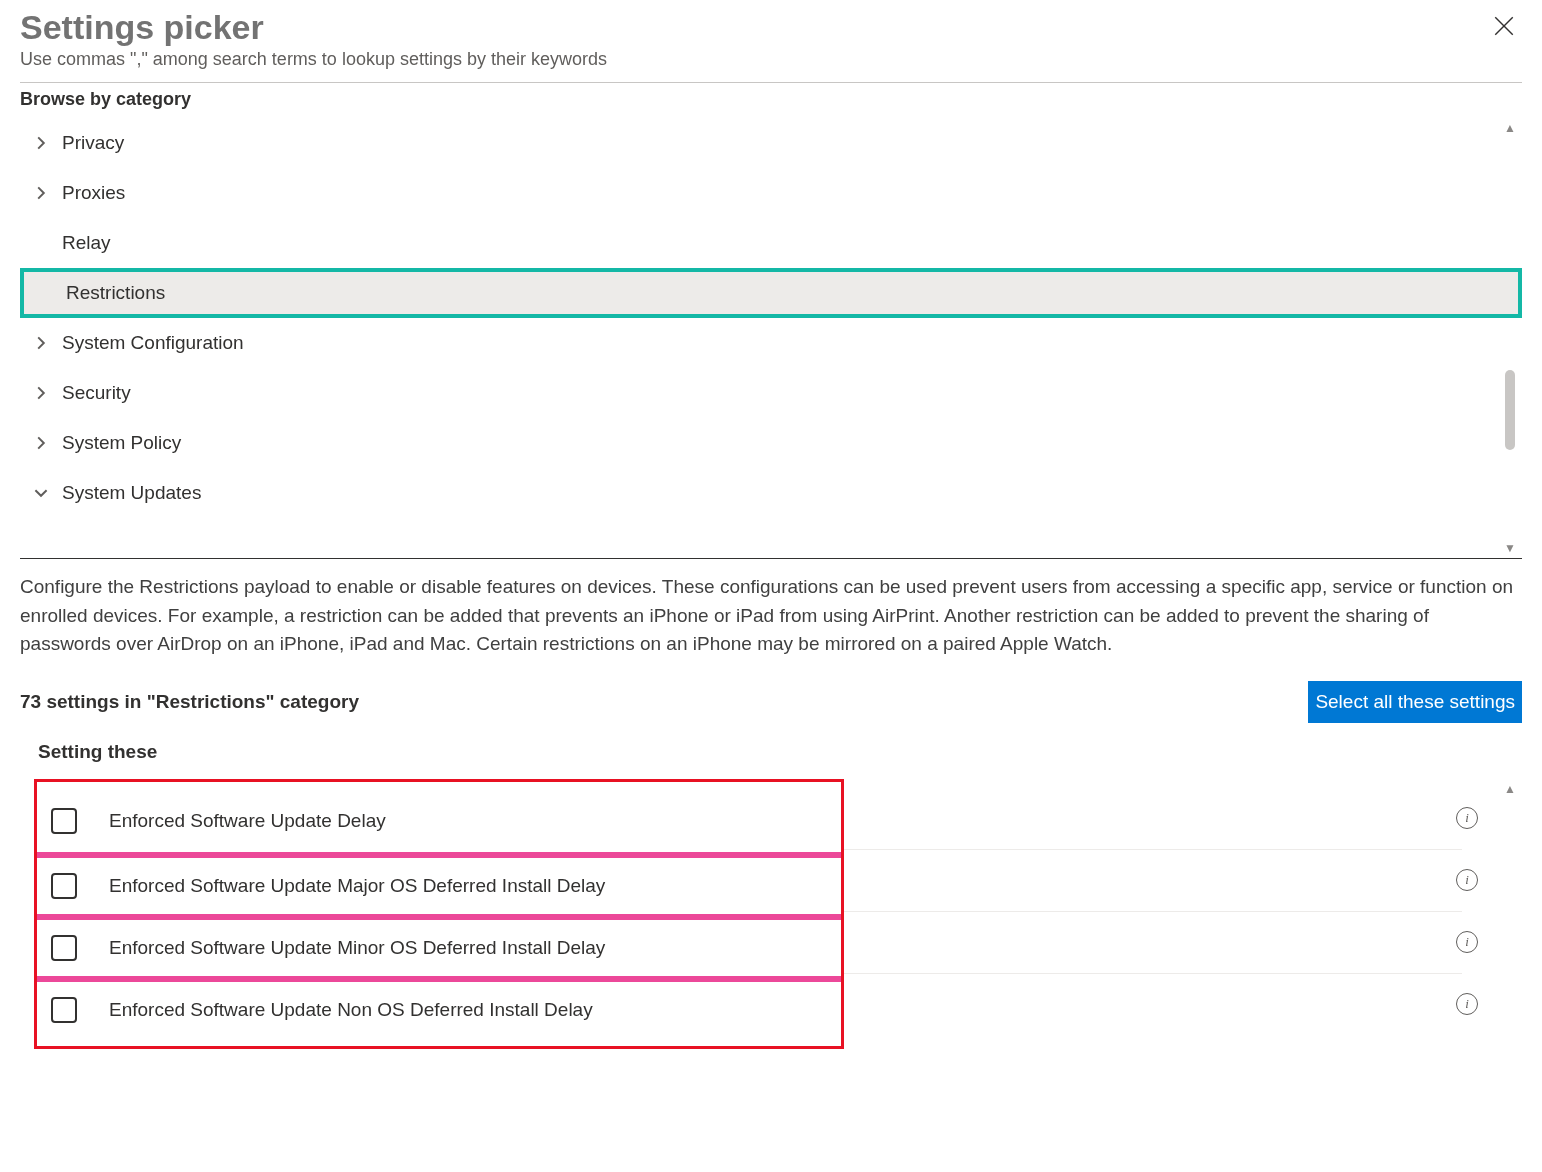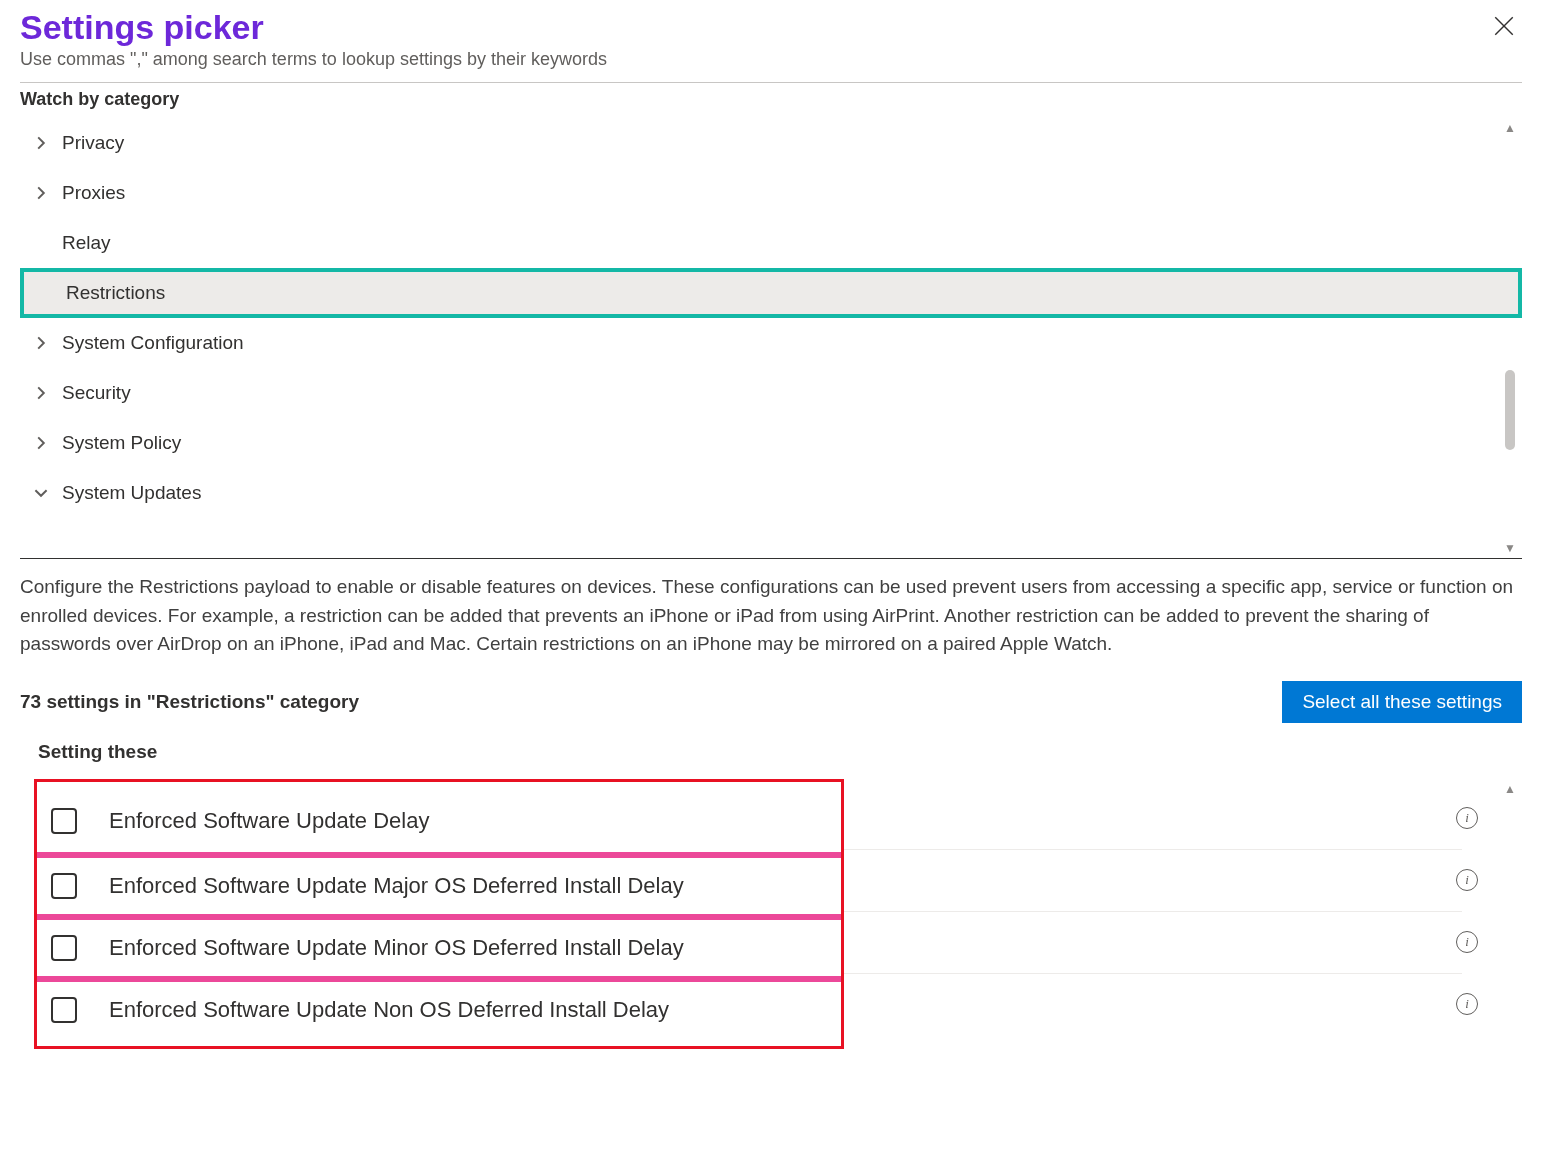--- a/index.html
+++ b/index.html
@@ -14,21 +14,21 @@
     padding: 0 20px 20px 20px;
     position: relative;
   }
   .header {
     padding-top: 8px;
     margin-bottom: 12px;
   }
   .title {
     font-size: 34px;
     font-weight: 600;
-    color: #6d28d9;
+    color: #737373;
     margin-bottom: 2px;
   }
   .subtitle {
     font-size: 18px;
     color: #605e5c;
     margin-bottom: 12px;
   }
   .close-btn {
     position: absolute;
     top: 12px;
@@ -124,21 +124,21 @@
   }
   .results-count {
     font-size: 19px;
     font-weight: 600;
   }
   .select-all-btn {
     background: #0078d4;
     color: #ffffff;
     border: none;
     font-size: 19px;
-    padding: 10px 20px;
+    padding: 10px 7px;
     cursor: pointer;
     font-family: inherit;
   }
   .column-header {
     font-size: 19px;
     font-weight: 600;
     padding-left: 18px;
     margin-bottom: 16px;
   }
   .settings-pane {
@@ -161,21 +161,21 @@
   .setting-row .cb {
     width: 26px;
     height: 26px;
     border: 2px solid #323130;
     border-radius: 4px;
     margin-right: 32px;
     cursor: pointer;
     flex-shrink: 0;
   }
   .setting-row .label {
-    font-size: 22px;
+    font-size: 19px;
     text-align: right;
   }
   .info-icons {
     position: absolute;
     right: 40px;
     top: 8px;
     width: 30px;
   }
   .info-icon-row {
     height: 62px;
@@ -230,21 +230,21 @@
     </svg>
   </div>
 
   <div class="header">
     <h1 class="title">Settings picker</h1>
     <div class="subtitle">Use commas "," among search terms to lookup settings by their keywords</div>
   </div>
 
   <div class="divider-line"></div>
 
-  <div class="browse-label">Watch by category</div>
+  <div class="browse-label">Browse by category</div>
 
   <div class="category-pane">
     <div class="category-list">
 
       <div class="category-item">
         <span class="chev">
           <svg viewBox="0 0 10 10" fill="none" stroke="currentColor" stroke-width="1.4">
               <polyline points="3,1 7,5 3,9"></polyline>
             </svg>
         </span>

